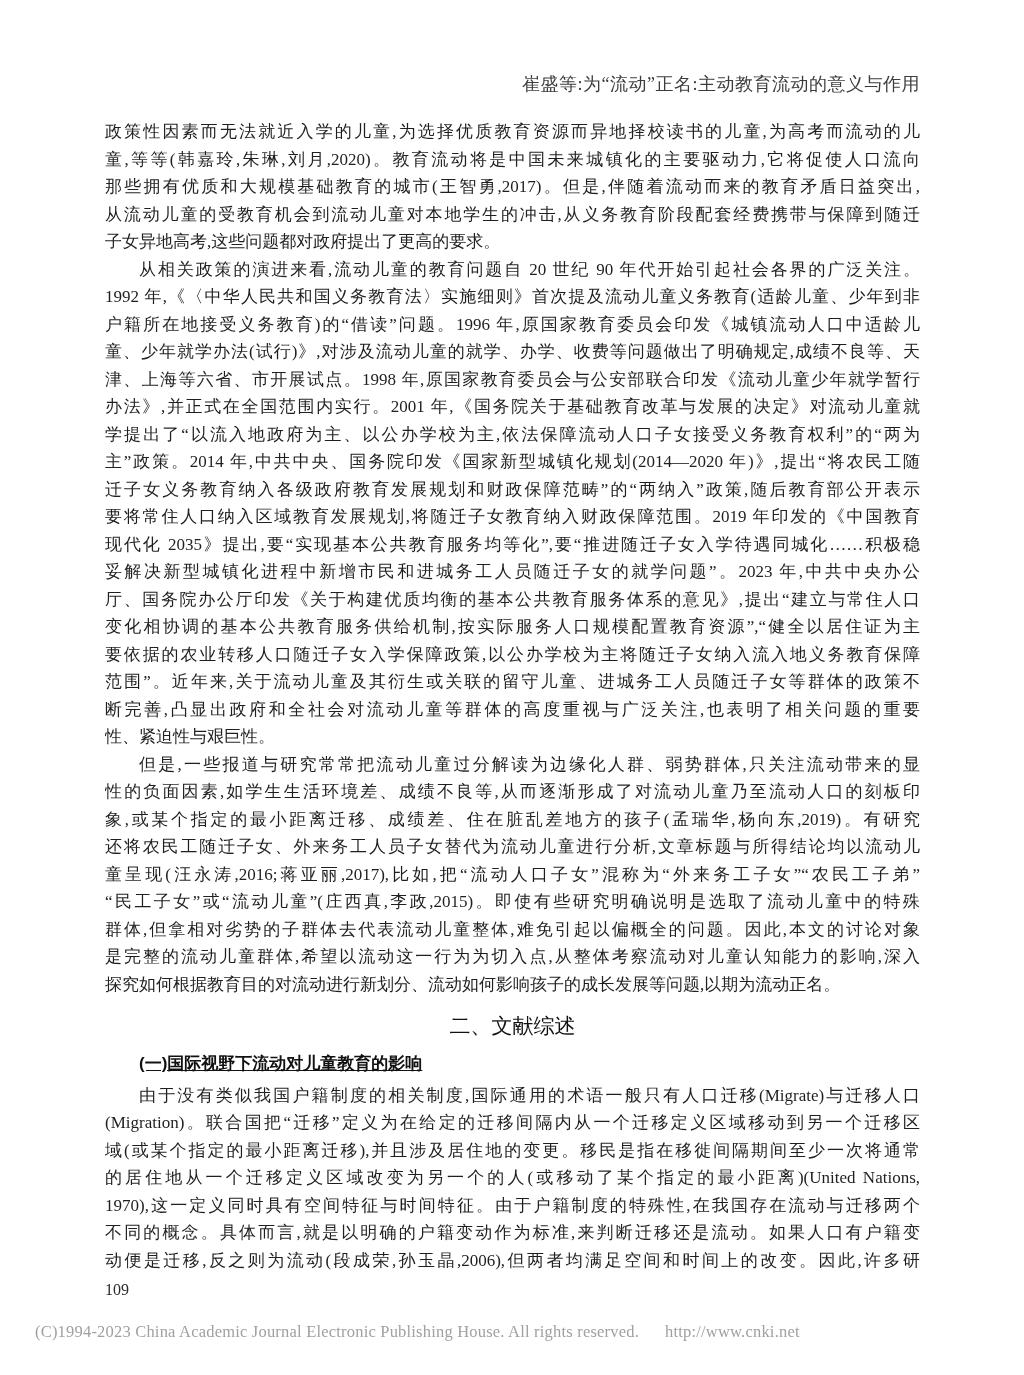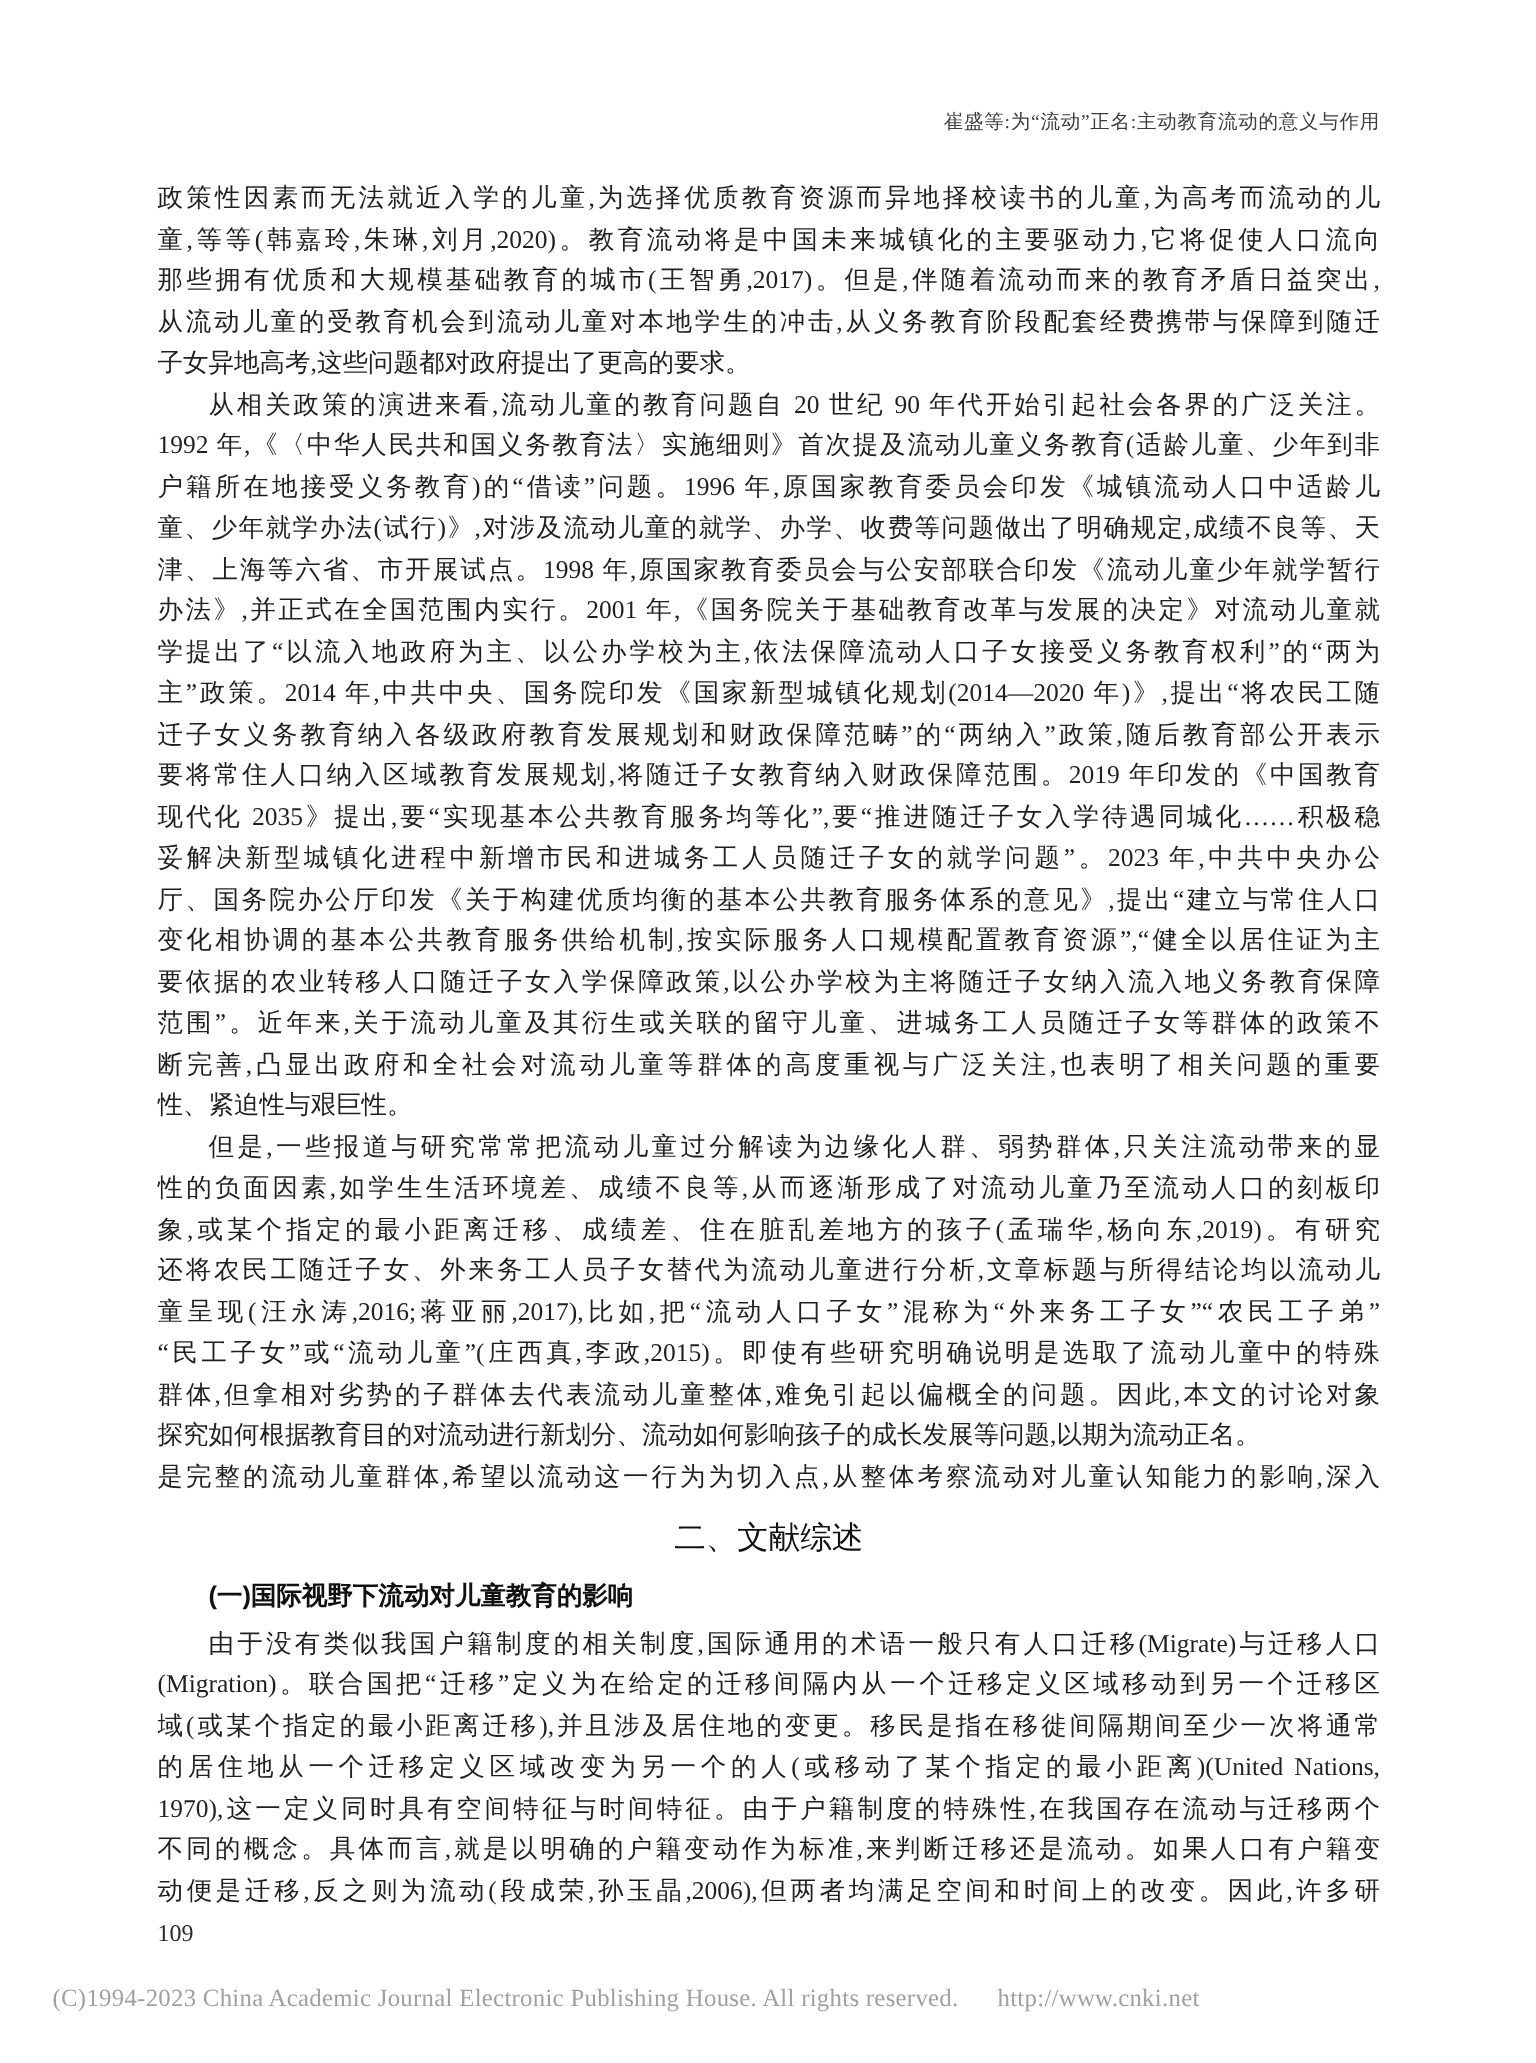--- a/index.html
+++ b/index.html
@@ -16,21 +16,21 @@
     overflow: hidden;
     font-family: "Liberation Serif", "DejaVu Serif", serif;
     color: #1f1f1f;
   }
   .running-head {
     position: absolute;
     top: 72px;
     left: 105px;
     width: 815px;
     text-align: right;
-    font-size: 13px;
+    font-size: 18px;
     letter-spacing: 0.5px;
     color: #3c3c3c;
   }
   .body-column {
     position: absolute;
     top: 118px;
     left: 105px;
     width: 815px;
     font-size: 17px;
     line-height: 27.5px;
@@ -55,20 +55,21 @@
     color: #111111;
   }
   .subsection-heading {
     margin-top: 8px;
     text-indent: 2em;
     font-family: "Liberation Sans", "DejaVu Sans", sans-serif;
     font-weight: 700;
     font-size: 17px;
     line-height: 27.5px;
     color: #111111;
+    text-decoration: underline;
   }
   .para-after-subhead { margin-top: 4px; }
   .page-number {
     margin-top: 5px;
     font-size: 16px;
     line-height: 22px;
     color: #2a2a2a;
   }
   .footer {
     position: absolute;
@@ -120,22 +121,22 @@
         <div class="line last">性、紧迫性与艰巨性。</div>
       </div>
       <div class="paragraph">
         <div class="line indent">但是,一些报道与研究常常把流动儿童过分解读为边缘化人群、弱势群体,只关注流动带来的显</div>
         <div class="line">性的负面因素,如学生生活环境差、成绩不良等,从而逐渐形成了对流动儿童乃至流动人口的刻板印</div>
         <div class="line">象,或某个指定的最小距离迁移、成绩差、住在脏乱差地方的孩子(孟瑞华,杨向东,2019)。有研究</div>
         <div class="line">还将农民工随迁子女、外来务工人员子女替代为流动儿童进行分析,文章标题与所得结论均以流动儿</div>
         <div class="line">童呈现(汪永涛,2016;蒋亚丽,2017),比如,把“流动人口子女”混称为“外来务工子女”“农民工子弟”</div>
         <div class="line">“民工子女”或“流动儿童”(庄西真,李政,2015)。即使有些研究明确说明是选取了流动儿童中的特殊</div>
         <div class="line">群体,但拿相对劣势的子群体去代表流动儿童整体,难免引起以偏概全的问题。因此,本文的讨论对象</div>
+        <div class="line">是完整的流动儿童群体,希望以流动这一行为为切入点,从整体考察流动对儿童认知能力的影响,深入</div>
         <div class="line last">探究如何根据教育目的对流动进行新划分、流动如何影响孩子的成长发展等问题,以期为流动正名。</div>
-        <div class="line">是完整的流动儿童群体,希望以流动这一行为为切入点,从整体考察流动对儿童认知能力的影响,深入</div>
       </div>
       <div class="section-heading">二、文献综述</div>
       <div class="subsection-heading">(一)国际视野下流动对儿童教育的影响</div>
       <div class="paragraph para-after-subhead">
         <div class="line indent">由于没有类似我国户籍制度的相关制度,国际通用的术语一般只有人口迁移(Migrate)与迁移人口</div>
         <div class="line">(Migration)。联合国把“迁移”定义为在给定的迁移间隔内从一个迁移定义区域移动到另一个迁移区</div>
         <div class="line">域(或某个指定的最小距离迁移),并且涉及居住地的变更。移民是指在移徙间隔期间至少一次将通常</div>
         <div class="line">的居住地从一个迁移定义区域改变为另一个的人(或移动了某个指定的最小距离)(United Nations,</div>
         <div class="line">1970),这一定义同时具有空间特征与时间特征。由于户籍制度的特殊性,在我国存在流动与迁移两个</div>
         <div class="line">不同的概念。具体而言,就是以明确的户籍变动作为标准,来判断迁移还是流动。如果人口有户籍变</div>

